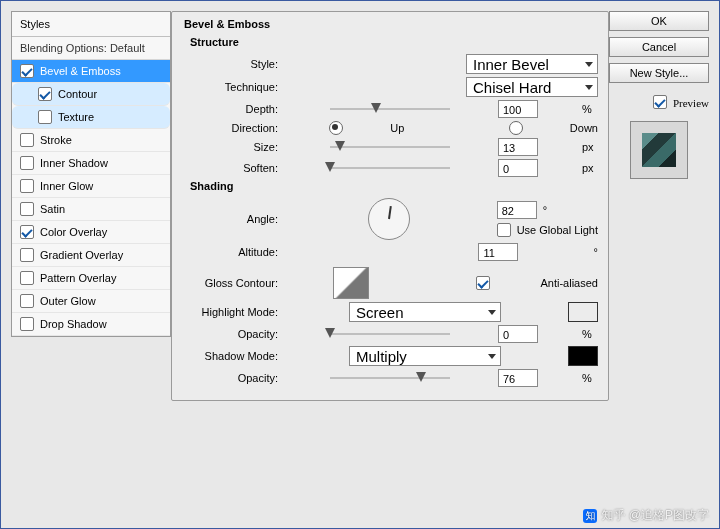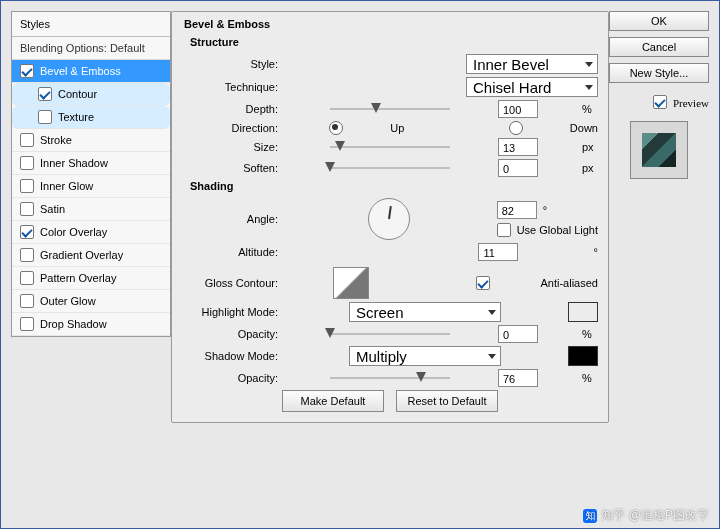--- a/index.html
+++ b/index.html
@@ -269,24 +269,20 @@
         </div>
         <div class="form-row">
           <span class="lbl">Opacity:</span>
           <div class="slider">
               <div class="thumb" style="left:76%"></div>
             </div>
           <div class="num">76</div>
           <span class="unit">%</span>
         </div>
 
-        <div class="bottom-btns">
-          <div class="btn wide">Make Default</div>
-          <div class="btn wide">Reset to Default</div>
-        </div>
       </div>
     </div>
 
     <div class="right">
       <div class="btn">OK</div>
       <div class="btn">Cancel</div>
       <div class="btn">New Style...</div>
       <div class="preview-row">
         <span class="cb checked"></span>
         <span>Preview</span>

